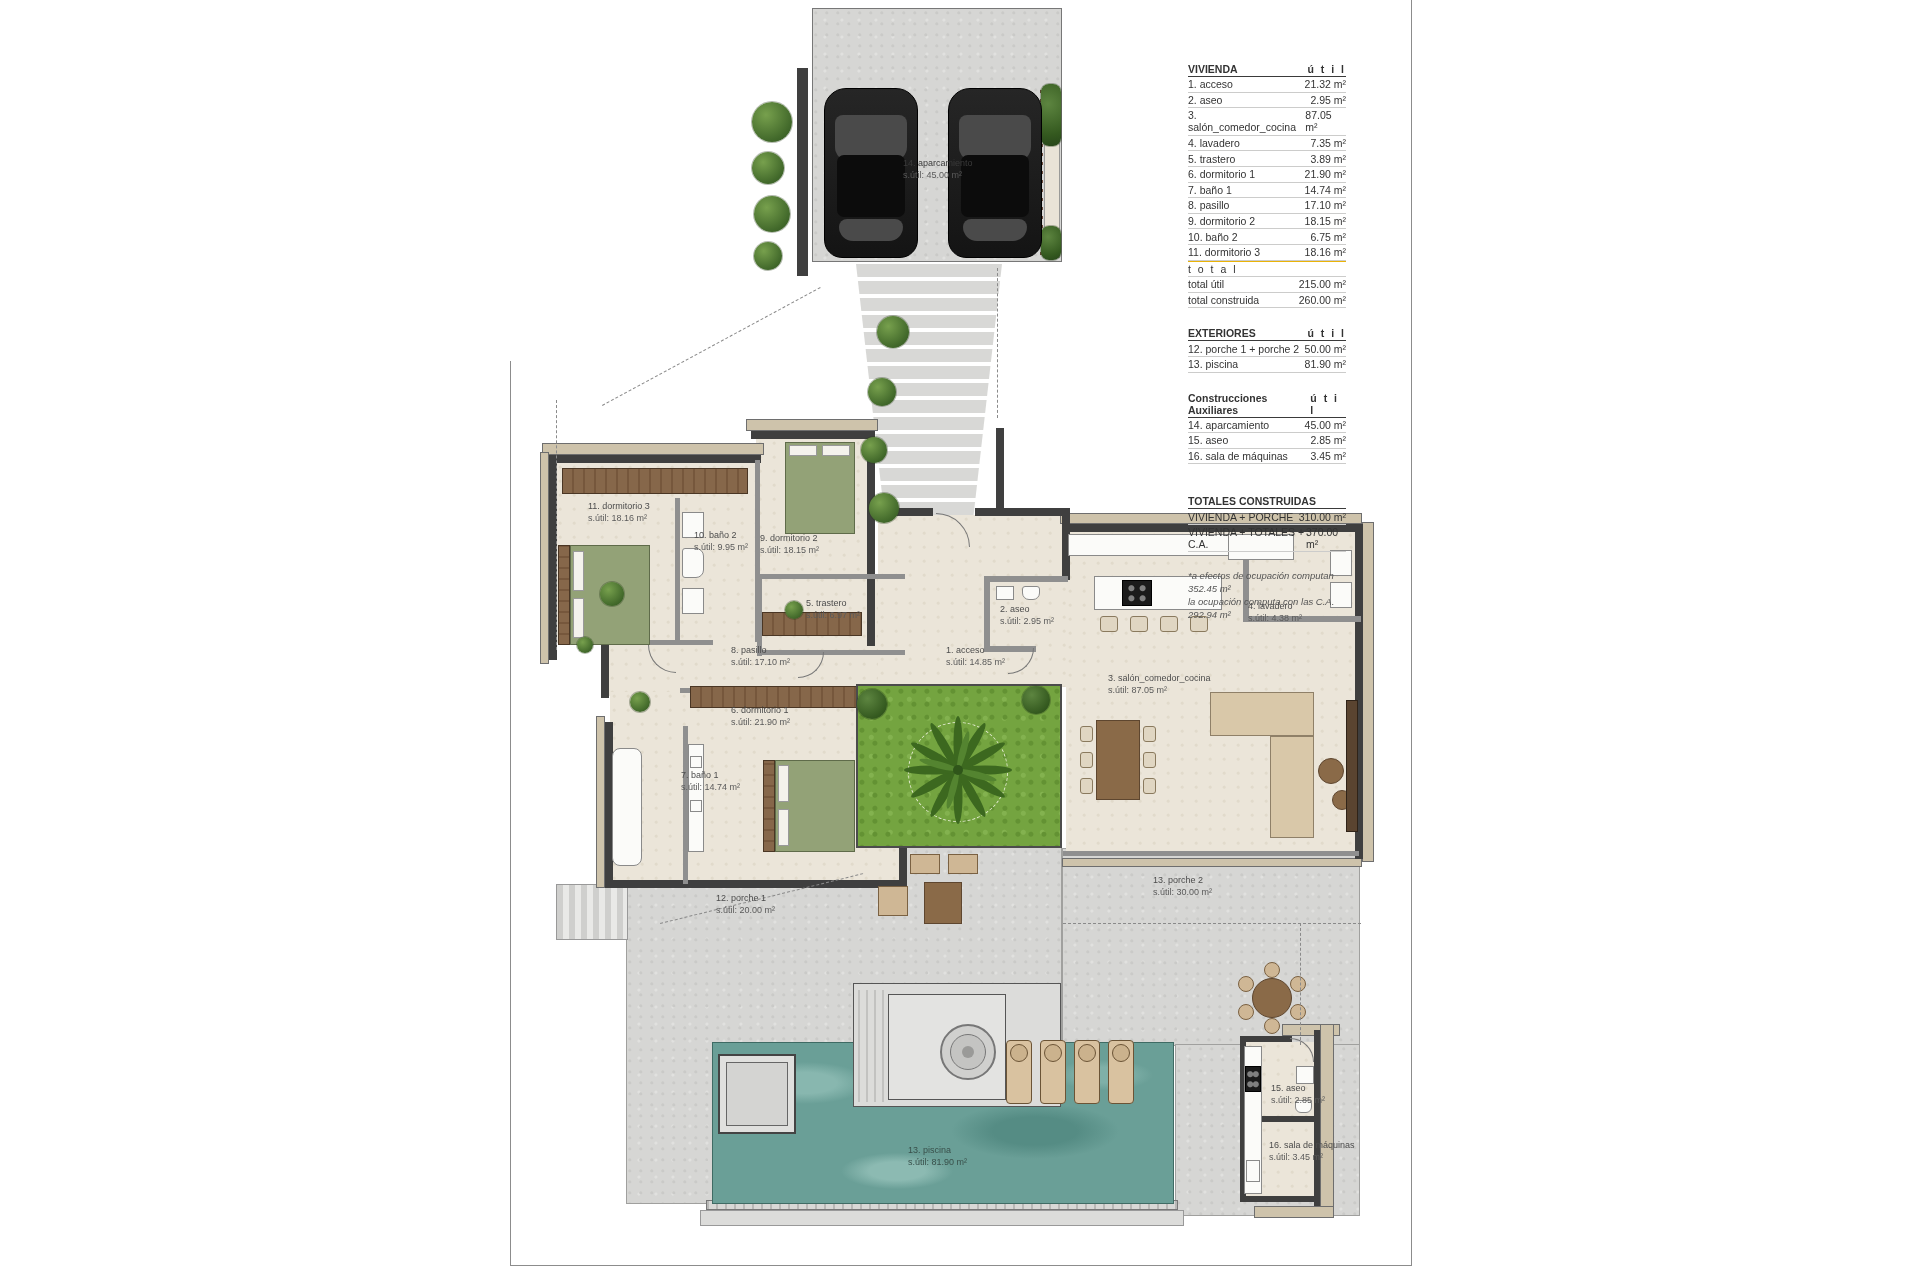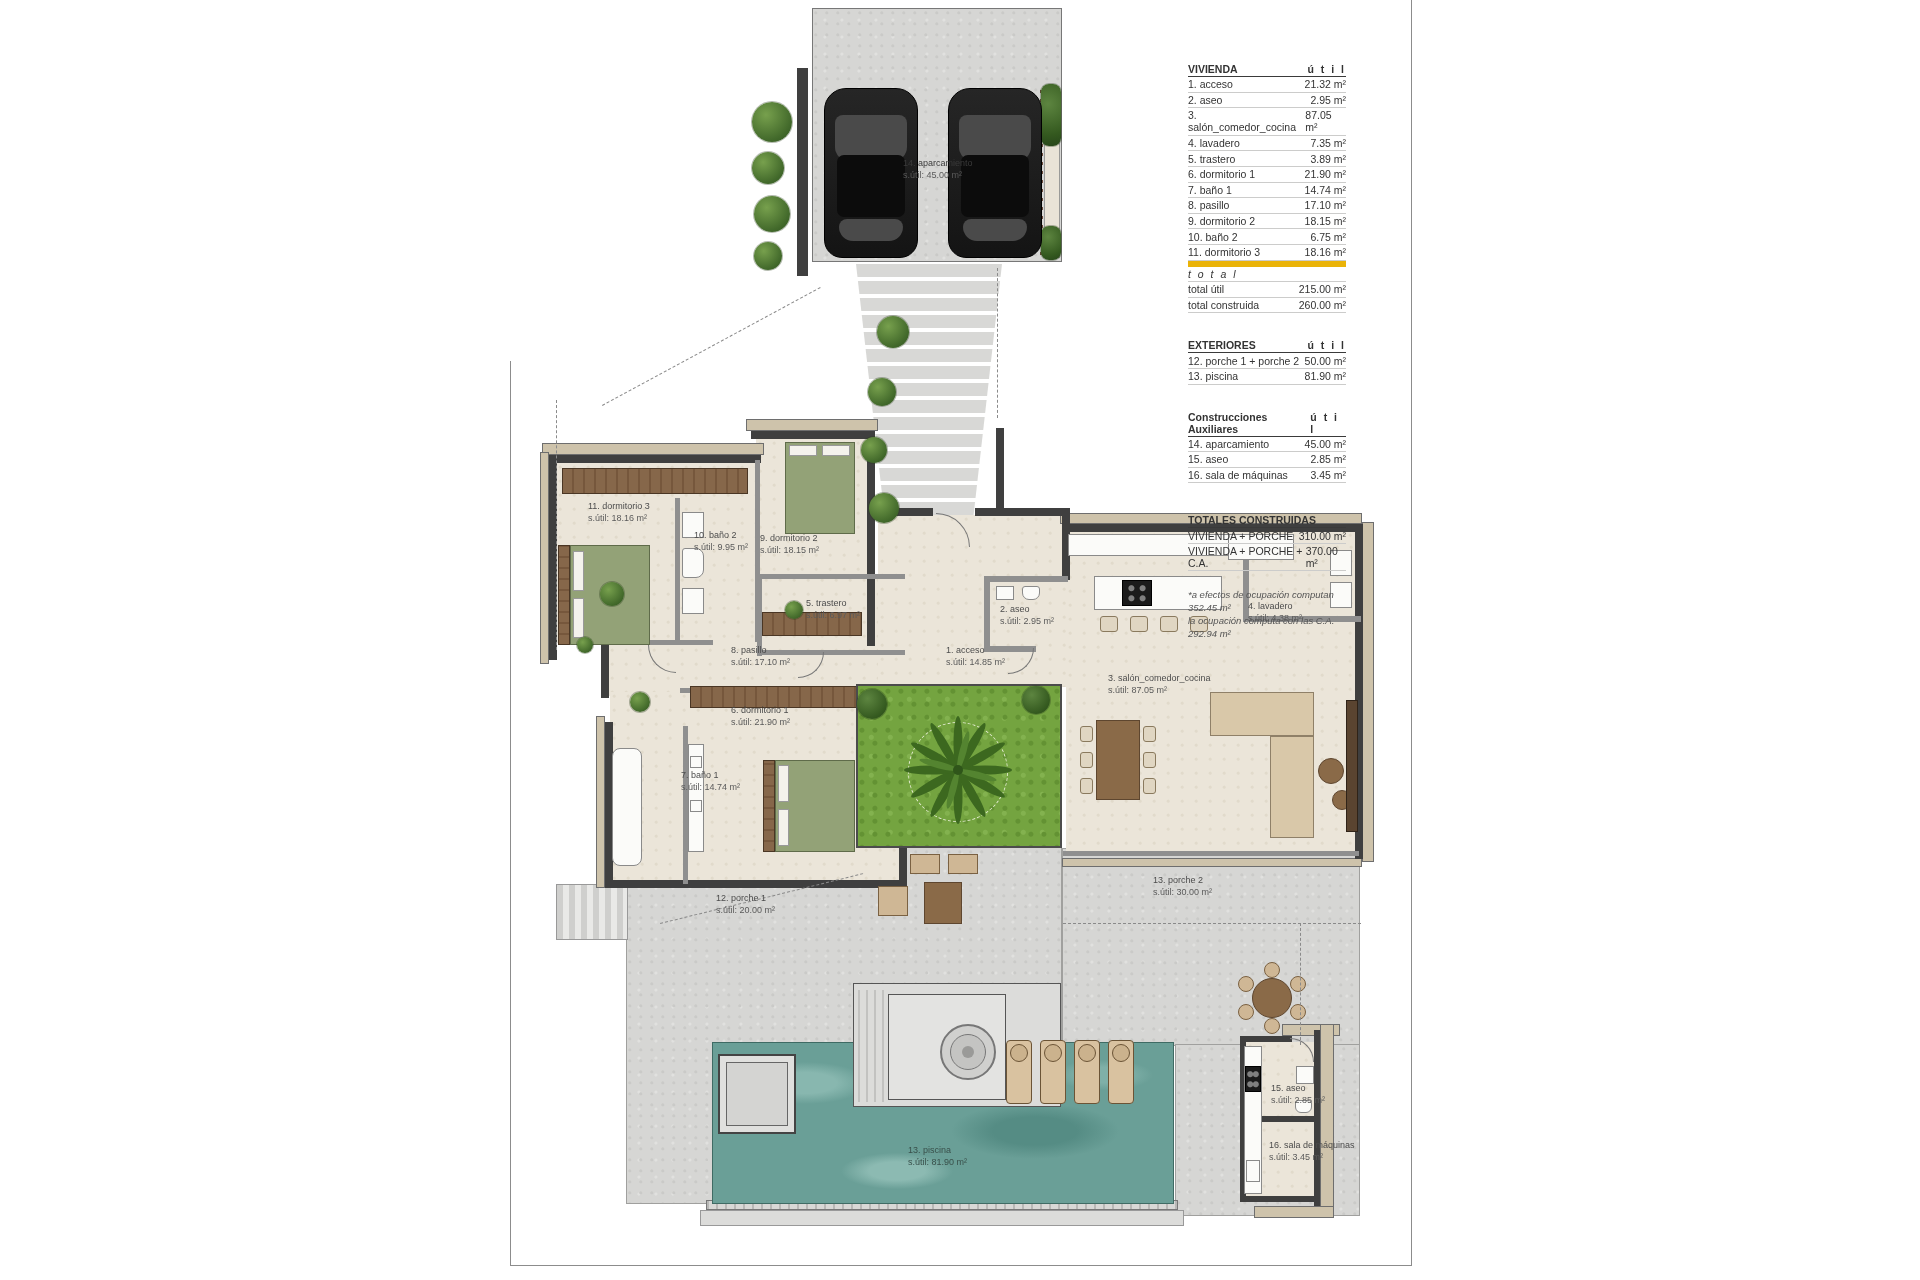--- a/index.html
+++ b/index.html
@@ -57,22 +57,22 @@
   .plabel{font-size:9px;line-height:12px;color:#4c4c4c;white-space:nowrap;}
   .plabel .area{color:#5a5a5a;}
   .lounger{background:#d9c2a0;border:1px solid #6b5436;border-radius:4px;box-sizing:border-box;}
   .lounger .head{position:absolute;left:3px;top:3px;width:18px;height:18px;border-radius:50%;
                  background:#cbb28d;border:1px solid #6b5436;box-sizing:border-box;}
   .legend{left:1188px;top:62px;width:158px;font-size:10.5px;color:#333;}
   .lhead{display:flex;justify-content:space-between;font-weight:bold;
          border-bottom:1.5px solid #3a3a3a;padding:1px 0;font-size:10.5px;}
   .lhead .u{letter-spacing:2px;}
   .lrow{display:flex;justify-content:space-between;border-bottom:1px solid #cccccb;padding:1.3px 0;}
-  .lrow.sep{border-top:6px solid #eab308;letter-spacing:2px;font-style:italic;}
-  .lsec{margin-bottom:25px;}
+  .lrow.sep{border-top:1px solid #eab308;letter-spacing:2px;}
+  .lsec{margin-bottom:18px;}
   .foot{font-size:9.5px;font-style:italic;color:#555;line-height:13px;margin-top:17px;}
 </style>
 </head>
 <body>
 
 <div id="stage">
 
   <div class="abs pageline" style="left:1411px;top:0;width:1px;height:1266px;"></div>
   <div class="abs pageline" style="left:510px;top:1265px;width:902px;height:1px;"></div>
   <div class="abs pageline" style="left:510px;top:361px;width:1px;height:904px;"></div>
@@ -484,21 +484,21 @@
 
     <div class="lsec" style="margin-top:30px;">
       <div class="lhead">
           <span>TOTALES CONSTRUIDAS</span>
         </div>
       <div class="lrow">
           <span>VIVIENDA + PORCHE</span>
           <span>310.00 m²</span>
         </div>
       <div class="lrow">
-          <span>VIVIENDA + PORCHE + C.A.</span>
+          <span>VIVIENDA + TOTALES + C.A.</span>
           <span>370.00 m²</span>
         </div>
       <div class="foot">
         <div>*a efectos de ocupación computan 352.45 m²</div>
         <div>la ocupación computa con las C.A. 292.94 m²</div>
       </div>
     </div>
   </div>
 
 </div>

